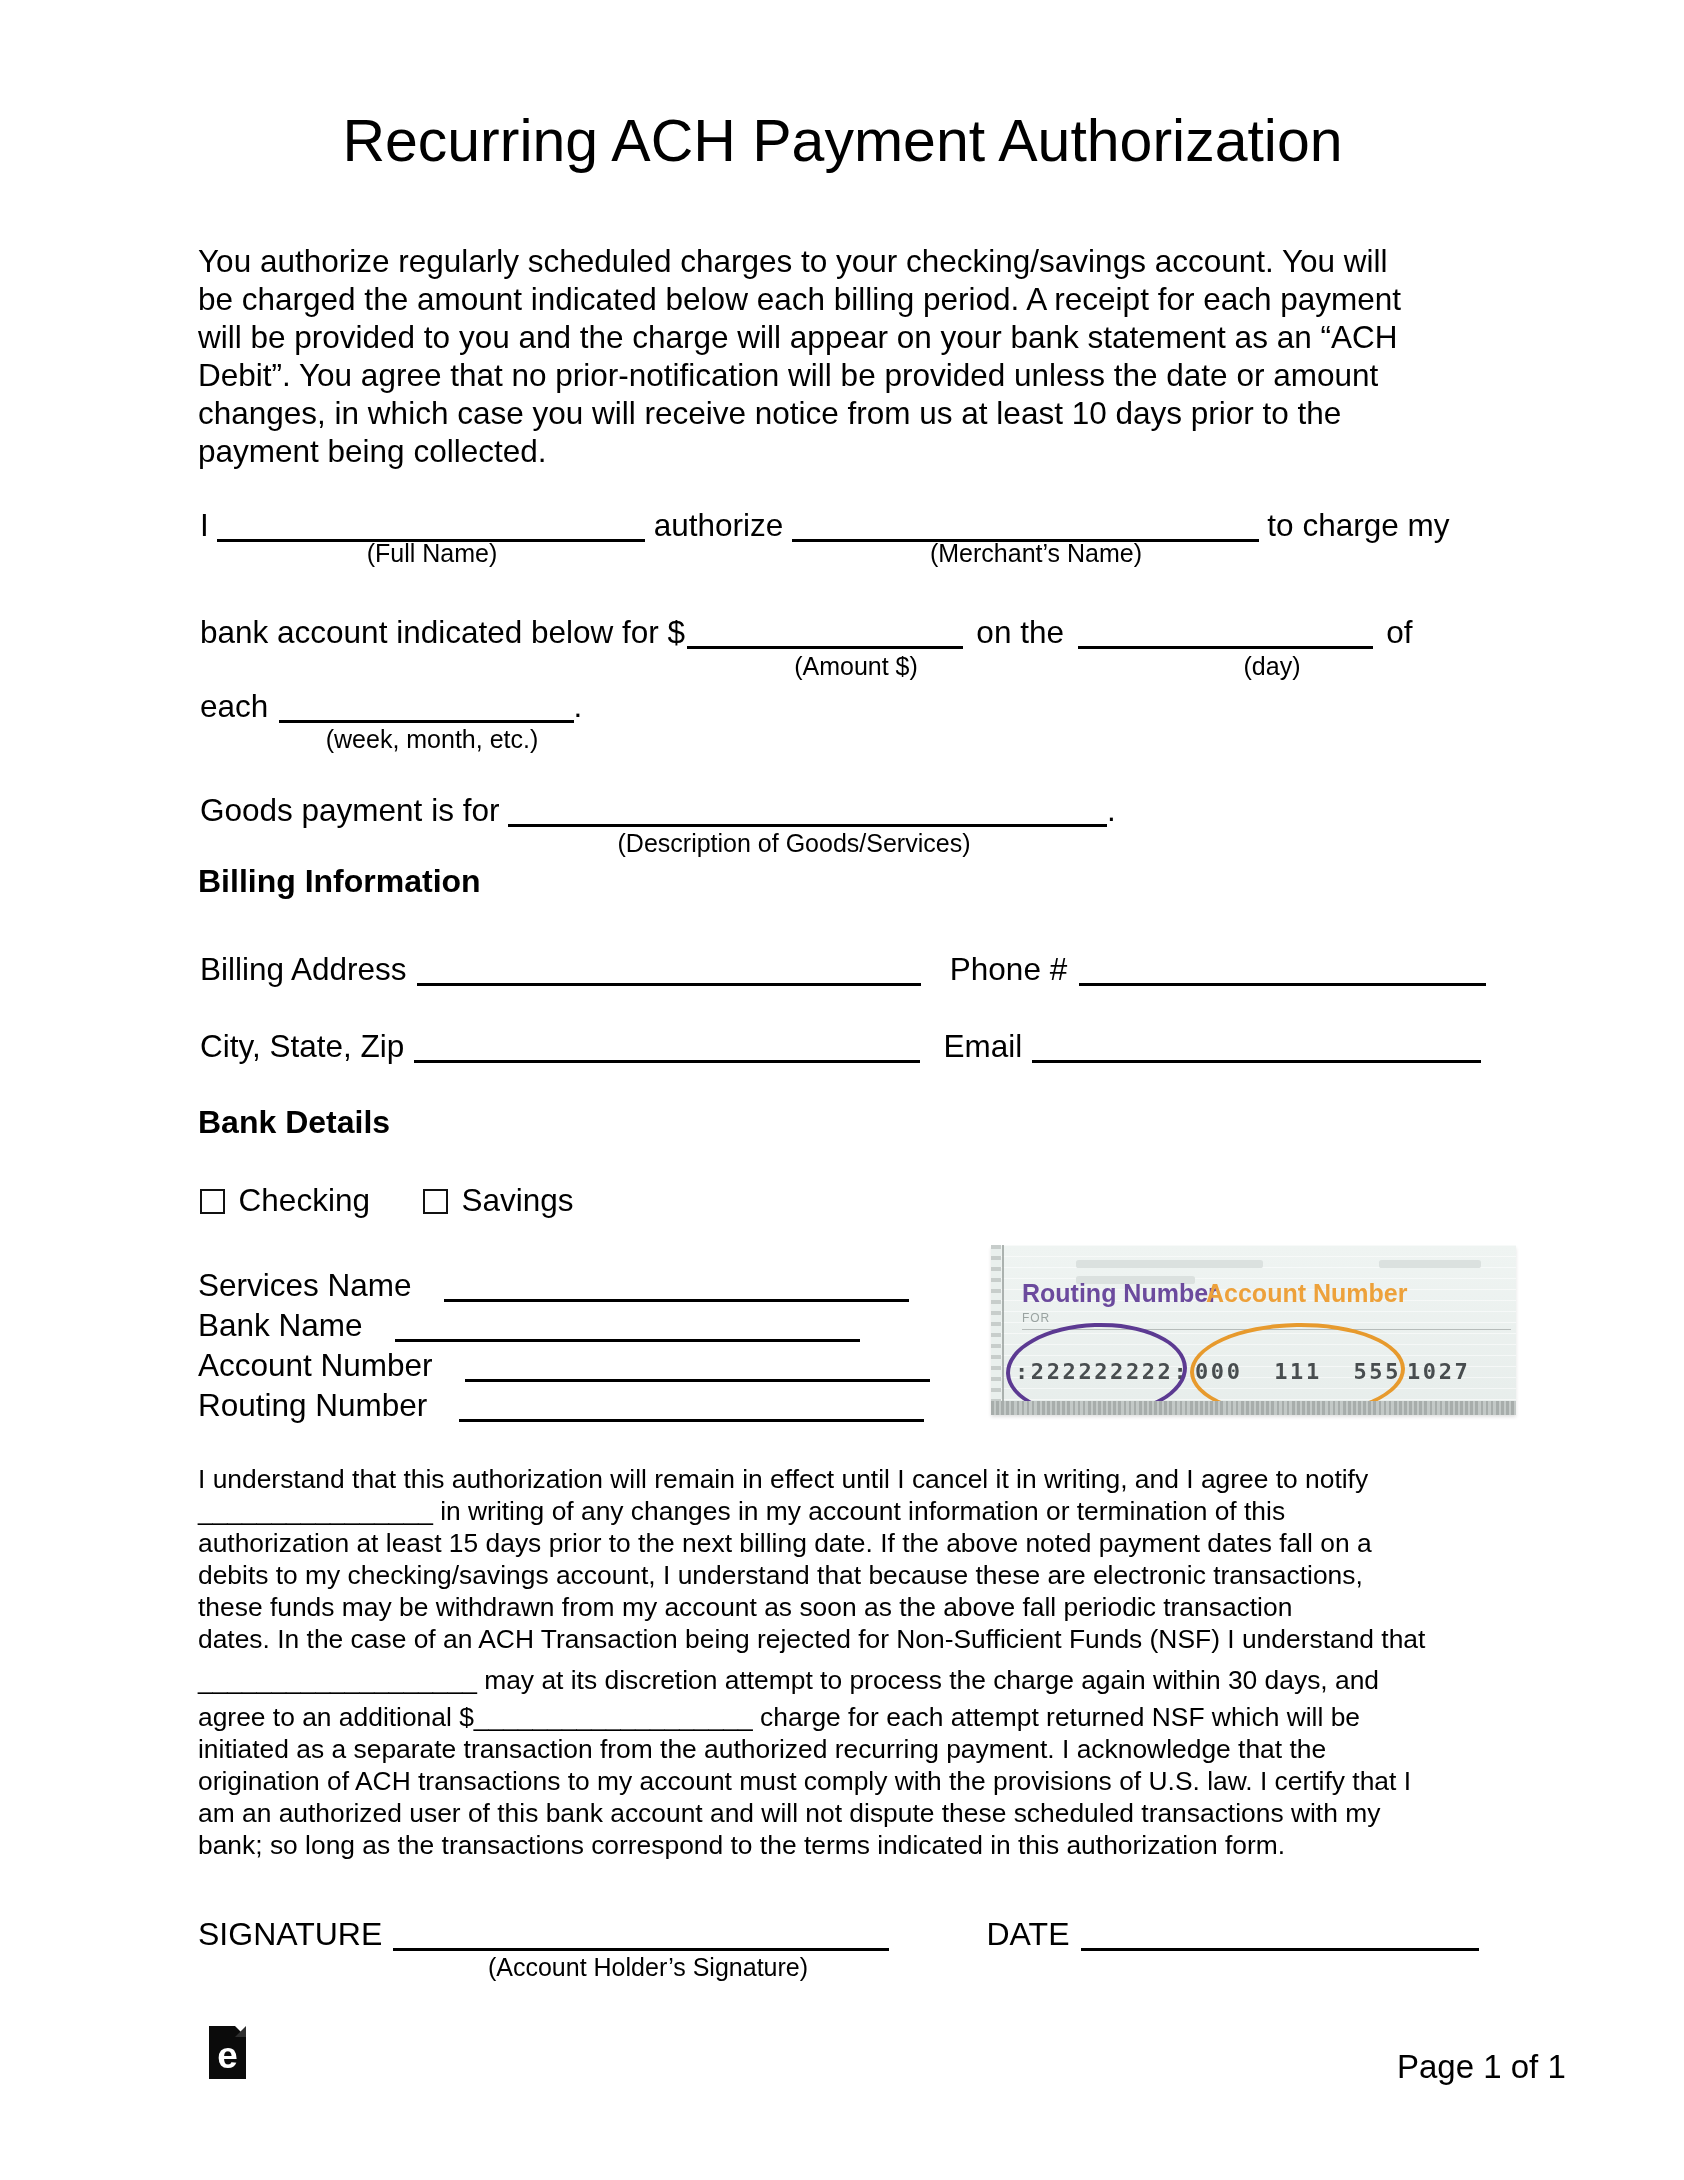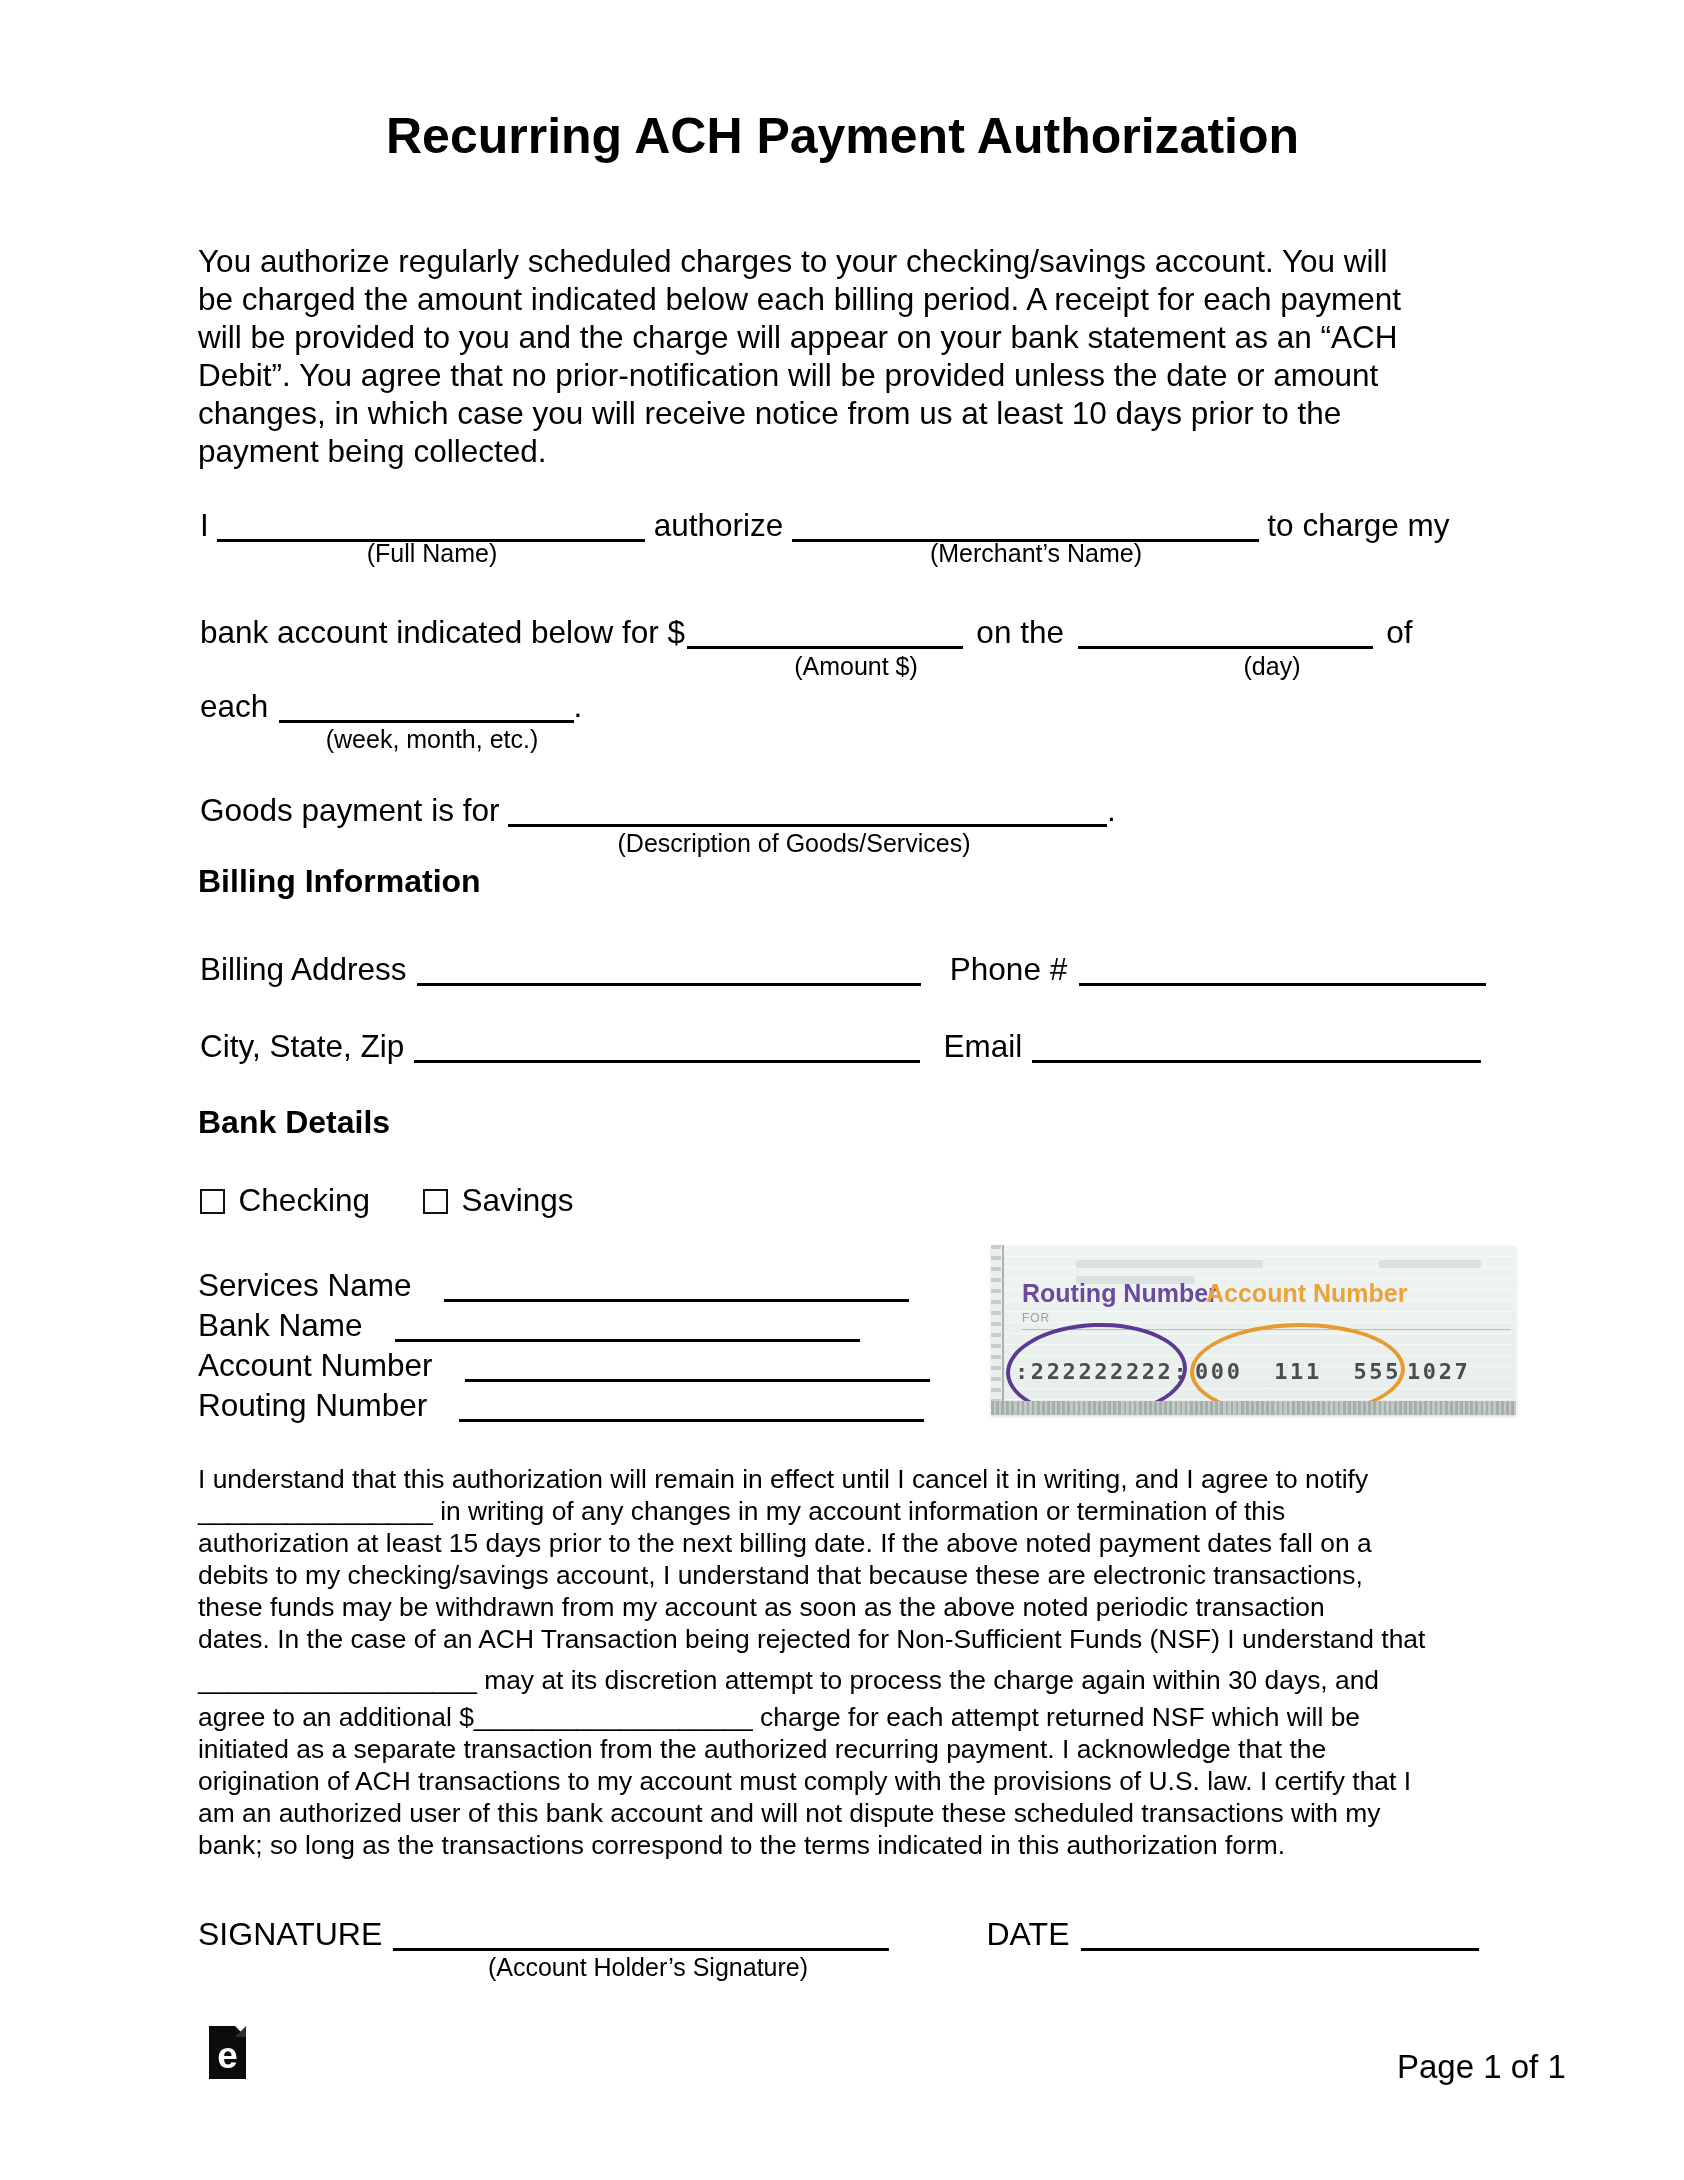--- a/index.html
+++ b/index.html
@@ -3,21 +3,21 @@
 <meta charset="utf-8">
 <style>
   html,body{margin:0;padding:0;background:#ffffff;}
   .page{
     position:relative;width:1685px;height:2181px;background:#ffffff;
     font-family:"Liberation Sans", sans-serif;color:#000;overflow:hidden;
   }
   .abs{position:absolute;}
   .title{
     left:0;top:107px;width:1685px;text-align:center;
-    font-size:50px;font-weight:bold;letter-spacing:0px;
+    font-size:59px;font-weight:normal;letter-spacing:0px;
   }
   .intro{left:198px;top:242px;font-size:31.5px;line-height:38px;}
   .intro div{white-space:nowrap;}
   .row{left:200px;width:1363px;font-size:31.5px;white-space:nowrap;}
   .blank{
     display:inline-block;height:29px;border-bottom:3.4px solid #000;
     vertical-align:-6px;
   }
   .cap{
     position:absolute;transform:translateX(-50%);font-size:25px;
@@ -176,21 +176,21 @@
     <div class="ellipse purple"></div>
     <div class="ellipse orange"></div>
     <div class="bottomstrip"></div>
   </div>
 
   <div class="abs terms">
     <div>I understand that this authorization will remain in effect until I cancel it in writing, and I agree to notify</div>
     <div>________________ in writing of any changes in my account information or termination of this</div>
     <div>authorization at least 15 days prior to the next billing date. If the above noted payment dates fall on a</div>
     <div>debits to my checking/savings account, I understand that because these are electronic transactions,</div>
-    <div>these funds may be withdrawn from my account as soon as the above noted periodic transaction</div>
+    <div>these funds may be withdrawn from my account as soon as the above fall periodic transaction</div>
     <div>dates. In the case of an ACH Transaction being rejected for Non-Sufficient Funds (NSF) I understand that</div>
     <div class="gap-lg">___________________ may at its discretion attempt to process the charge again within 30 days, and</div>
     <div class="gap-sm">agree to an additional $___________________ charge for each attempt returned NSF which will be</div>
     <div>initiated as a separate transaction from the authorized recurring payment. I acknowledge that the</div>
     <div>origination of ACH transactions to my account must comply with the provisions of U.S. law. I certify that I</div>
     <div>am an authorized user of this bank account and will not dispute these scheduled transactions with my</div>
     <div>bank; so long as the transactions correspond to the terms indicated in this authorization form.</div>
   </div>
 
   <div class="abs sigrow">

